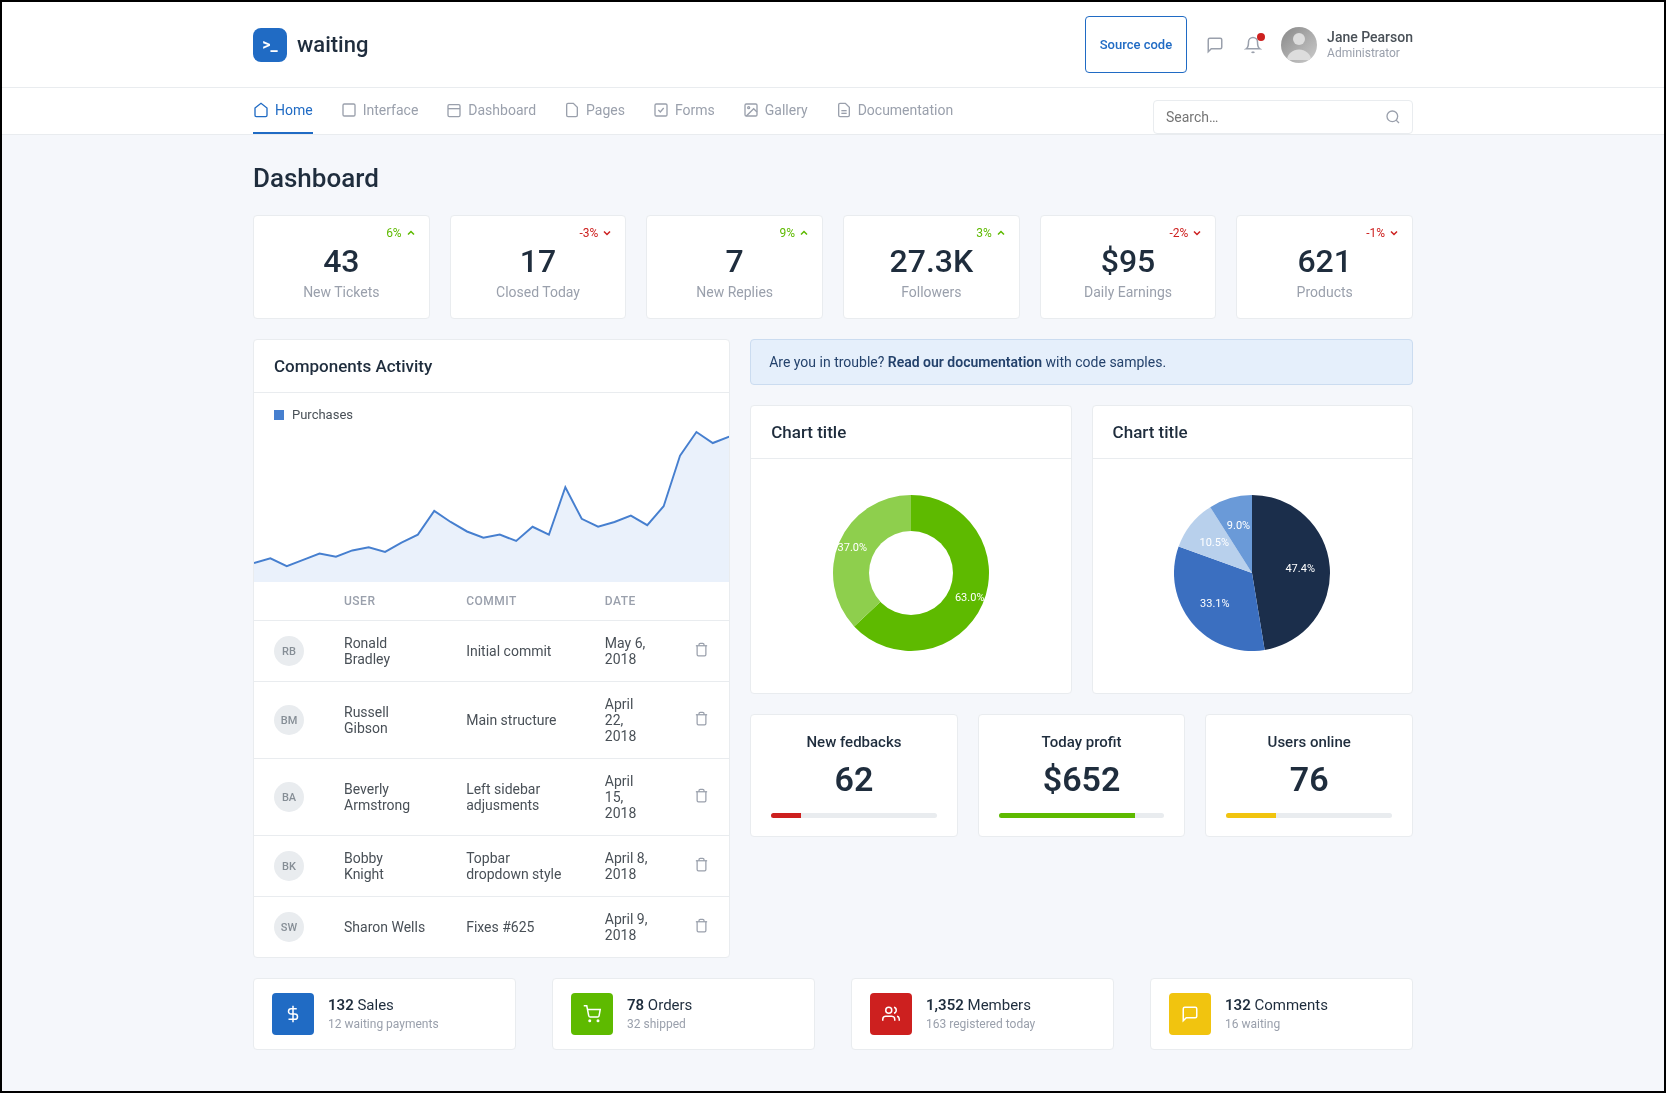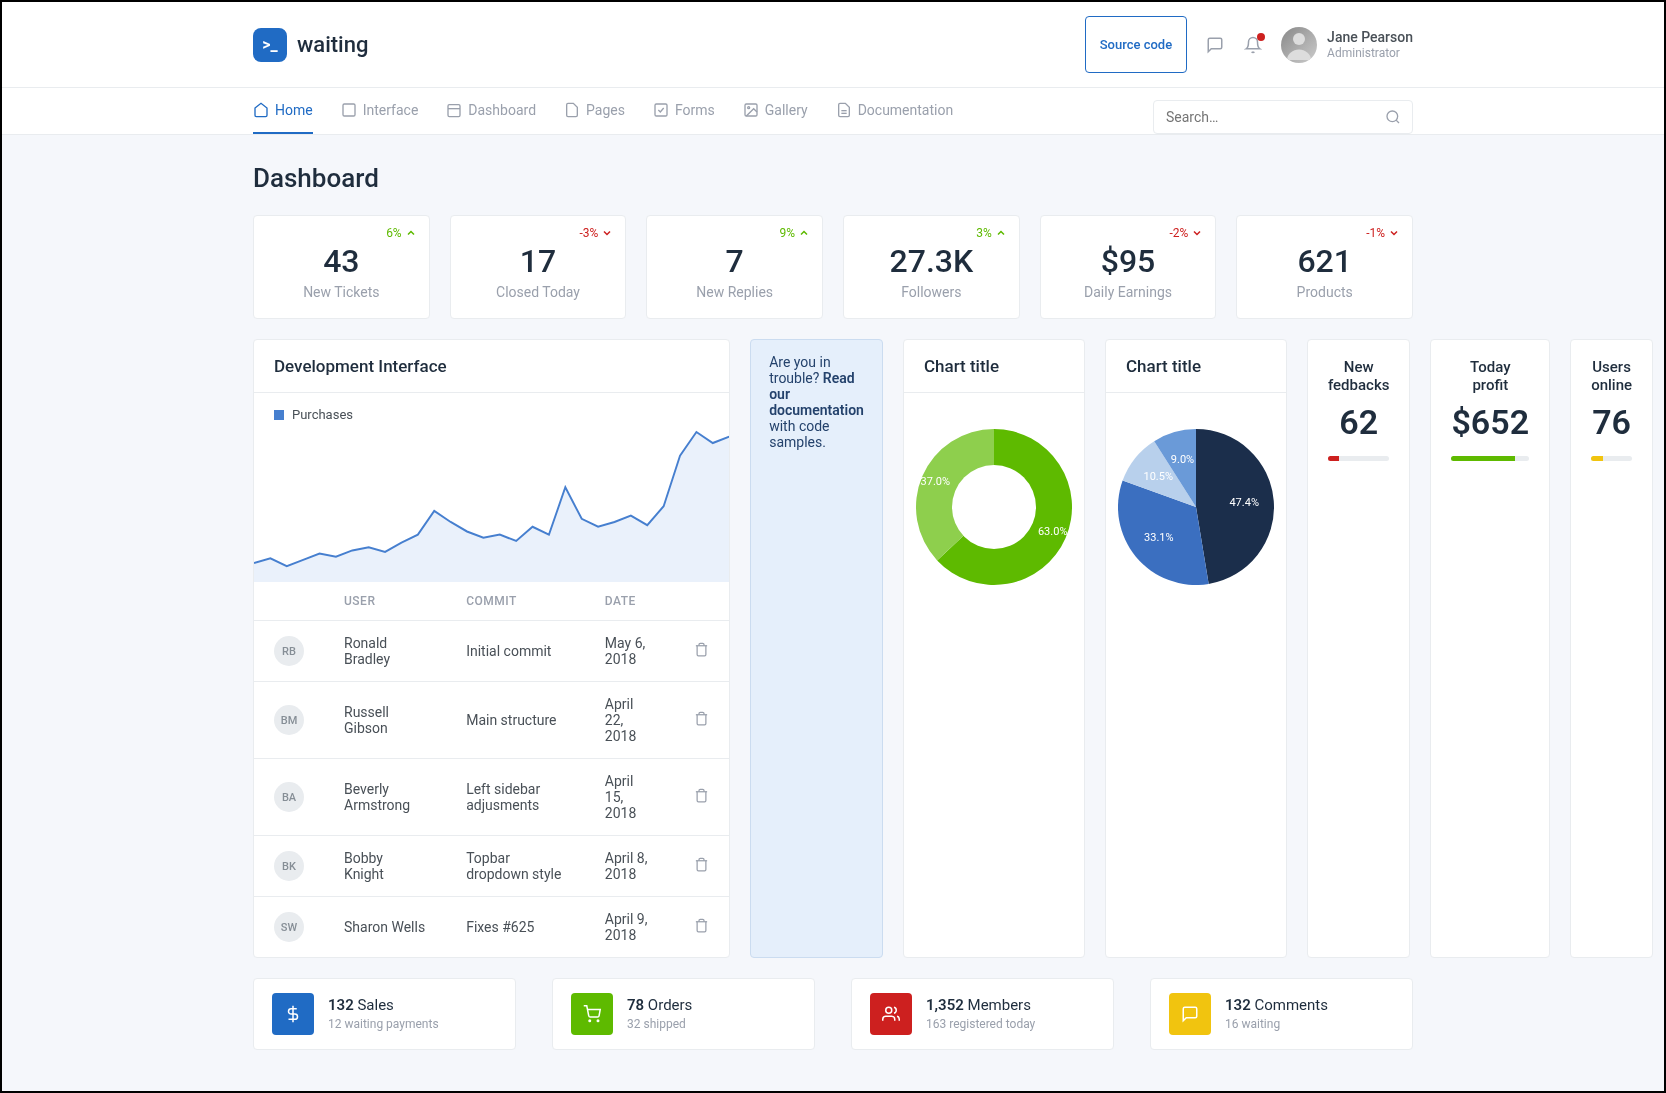--- a/index.html
+++ b/index.html
@@ -36,21 +36,21 @@
 .stat-card{flex:1;background:#fff;border:1px solid #e9ecef;border-radius:4px;padding:18px;text-align:center;position:relative}
 .stat-pct{position:absolute;top:10px;right:12px;font-size:12px;display:flex;align-items:center;gap:3px}
 .stat-pct.up{color:#5eba00}
 .stat-pct.down{color:#cd201f}
 .stat-val{font-size:32px;font-weight:500;color:#1f2d3d;margin-top:8px}
 .stat-lbl{color:#9aa0ac;font-size:14px;margin-top:4px}
 .card{background:#fff;border:1px solid #e9ecef;border-radius:4px}
 .card-header{padding:16px 20px;border-bottom:1px solid #e9ecef}
 .card-title{font-size:17px;font-weight:500;color:#1f2d3d}
 .col-left{flex:0 0 calc(42% - 10px)}
-.col-right{flex:0 0 calc(58% - 10px);display:flex;gap:20px}
+.col-right{flex:0 0 calc(58% - 10px);display:flex;flex-direction:column;gap:20px}
 .legend{padding:14px 20px 0;font-size:13px;color:#495057;display:flex;align-items:center;gap:8px}
 .legend-sq{width:10px;height:10px;background:#467fcf}
 .chart-area{height:160px;position:relative}
 .chart-area svg{width:100%;height:100%}
 .table{width:100%;border-collapse:collapse}
 .table th{text-align:left;padding:12px 20px;font-size:12px;font-weight:500;color:#9aa0ac;text-transform:uppercase;letter-spacing:0.5px}
 .table td{padding:14px 20px;border-top:1px solid #e9ecef;font-size:14px;color:#495057}
 .table .av{width:30px;height:30px;border-radius:50%;display:inline-flex;align-items:center;justify-content:center;background:#e9ecef;color:#868e96;font-size:11px;font-weight:500}
 .alert{background:#e5effb;border:1px solid #cbdcf0;border-radius:4px;padding:14px 18px;color:#24426c;font-size:14px}
 .alert b{font-weight:600}
@@ -222,21 +222,21 @@
               </svg></div>
             <div class="stat-val">621</div>
             <div class="stat-lbl">Products</div>
           </div>
         </div>
 
     <div class="row">
       <div class="col-left">
         <div class="card">
           <div class="card-header">
-                <div class="card-title">Development Interface</div>
+                <div class="card-title">Components Activity</div>
               </div>
           <div class="legend">
                 <span class="legend-sq"></span>
                 <span>Purchases</span>
               </div>
           <div class="chart-area">
             <svg viewBox="0 0 500 160" preserveAspectRatio="none">
               <path id="area-path" fill="#eaf1fb" stroke="none" d="M0,141.05263157894737 L17.241379310344826,136.31578947368422 L34.48275862068965,144.21052631578948 L51.724137931034484,137.89473684210526 L68.9655172413793,131.57894736842104 L86.20689655172414,134.73684210526315 L103.44827586206897,128.42105263157896 L120.6896551724138,125.26315789473685 L137.9310344827586,130 L155.17241379310346,120.52631578947368 L172.41379310344828,112.63157894736842 L189.65517241379308,88.94736842105263 L206.89655172413794,100 L224.13793103448276,109.47368421052632 L241.3793103448276,115.78947368421052 L258.62068965517244,112.63157894736842 L275.8620689655172,118.94736842105263 L293.10344827586204,104.73684210526315 L310.3448275862069,112.63157894736842 L327.5862068965517,65.26315789473685 L344.82758620689657,96.84210526315789 L362.0689655172414,104.73684210526315 L379.31034482758616,100 L396.55172413793105,93.6842105263158 L413.7931034482759,103.15789473684211 L431.03448275862064,84.21052631578947 L448.2758620689655,33.684210526315795 L465.51724137931035,10 L482.7586206896552,21.05263157894737 L500,14.73684210526315 L500,160 L0,160 Z"></path>
               <path id="line-path" fill="none" stroke="#467fcf" stroke-width="2" d="M0,141.05263157894737 L17.241379310344826,136.31578947368422 L34.48275862068965,144.21052631578948 L51.724137931034484,137.89473684210526 L68.9655172413793,131.57894736842104 L86.20689655172414,134.73684210526315 L103.44827586206897,128.42105263157896 L120.6896551724138,125.26315789473685 L137.9310344827586,130 L155.17241379310346,120.52631578947368 L172.41379310344828,112.63157894736842 L189.65517241379308,88.94736842105263 L206.89655172413794,100 L224.13793103448276,109.47368421052632 L241.3793103448276,115.78947368421052 L258.62068965517244,112.63157894736842 L275.8620689655172,118.94736842105263 L293.10344827586204,104.73684210526315 L310.3448275862069,112.63157894736842 L327.5862068965517,65.26315789473685 L344.82758620689657,96.84210526315789 L362.0689655172414,104.73684210526315 L379.31034482758616,100 L396.55172413793105,93.6842105263158 L413.7931034482759,103.15789473684211 L431.03448275862064,84.21052631578947 L448.2758620689655,33.684210526315795 L465.51724137931035,10 L482.7586206896552,21.05263157894737 L500,14.73684210526315"></path>
             </svg>

